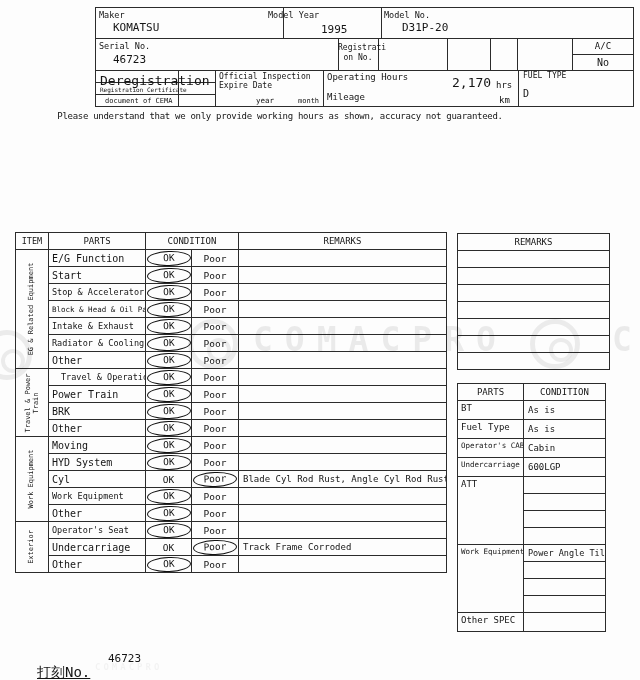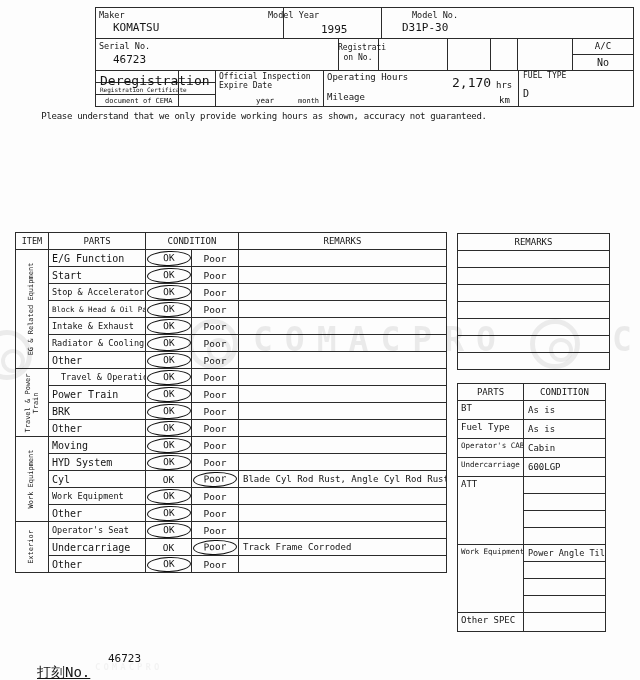--- a/index.html
+++ b/index.html
@@ -66,22 +66,22 @@
   <div class="vl" style="left:572px;top:38px;height:32px;"></div>
   <div class="vl" style="left:178px;top:70px;height:37px;"></div>
   <div class="vl" style="left:215px;top:70px;height:37px;"></div>
   <div class="vl" style="left:323px;top:70px;height:37px;"></div>
   <div class="vl" style="left:518px;top:70px;height:37px;"></div>
 
   <div class="lbl" style="left:99px;top:10px;font-size:8.5px;">Maker</div>
   <div class="lbl" style="left:113px;top:21px;font-size:11px;">KOMATSU</div>
   <div class="lbl" style="left:268px;top:10px;font-size:8.5px;">Model Year</div>
   <div class="lbl" style="left:321px;top:23px;font-size:11px;">1995</div>
-  <div class="lbl" style="left:384px;top:10px;font-size:8.5px;margin-left:28px;">Model No.</div>
-  <div class="lbl" style="left:402px;top:21px;font-size:11px;">D31P-30</div>
+  <div class="lbl" style="left:384px;top:10px;font-size:8.5px;">Model No.</div>
+  <div class="lbl" style="left:402px;top:21px;font-size:11px;">D31P-20</div>
 
   <div class="lbl" style="left:99px;top:41px;font-size:8.5px;">Serial No.</div>
   <div class="lbl" style="left:113px;top:53px;font-size:11px;">46723</div>
   <div class="abs" style="left:338px;top:43px;width:40px;text-align:center;font-size:8px;line-height:10px;">
     <div>Registrati</div>
     <div>on No.</div>
   </div>
   <div class="ctr abs" style="left:572px;top:38px;width:62px;height:16px;font-size:9px;">A/C</div>
   <div class="ctr abs" style="left:572px;top:54px;width:62px;height:16px;font-size:10px;">No</div>
 
@@ -98,21 +98,21 @@
   <div class="lbl" style="left:298px;top:97px;font-size:7px;">month</div>
 
   <div class="lbl" style="left:327px;top:72px;font-size:9px;">Operating Hours</div>
   <div class="lbl" style="left:452px;top:75px;font-size:13px;">2,170</div>
   <div class="lbl" style="left:496px;top:80px;font-size:9px;">hrs</div>
   <div class="lbl" style="left:327px;top:92px;font-size:9px;">Mileage</div>
   <div class="lbl" style="left:499px;top:95px;font-size:9px;">km</div>
   <div class="lbl" style="left:523px;top:71px;font-size:8px;">FUEL TYPE</div>
   <div class="lbl" style="left:523px;top:88px;font-size:10px;">D</div>
 
-  <div class="abs" style="left:0;top:111px;width:528px;text-align:center;font-size:9px;letter-spacing:-0.3px;">Please understand that we only provide working hours as shown, accuracy not guaranteed.</div>
+  <div class="abs" style="left:16px;top:111px;width:528px;text-align:center;font-size:9px;letter-spacing:-0.3px;">Please understand that we only provide working hours as shown, accuracy not guaranteed.</div>
 
   <table class="insp">
     <colgroup>
         <col style="width:33px">
         <col style="width:97px">
         <col style="width:46px">
         <col style="width:47px">
         <col style="width:208px">
       </colgroup>
     <tbody id="insp-body">

